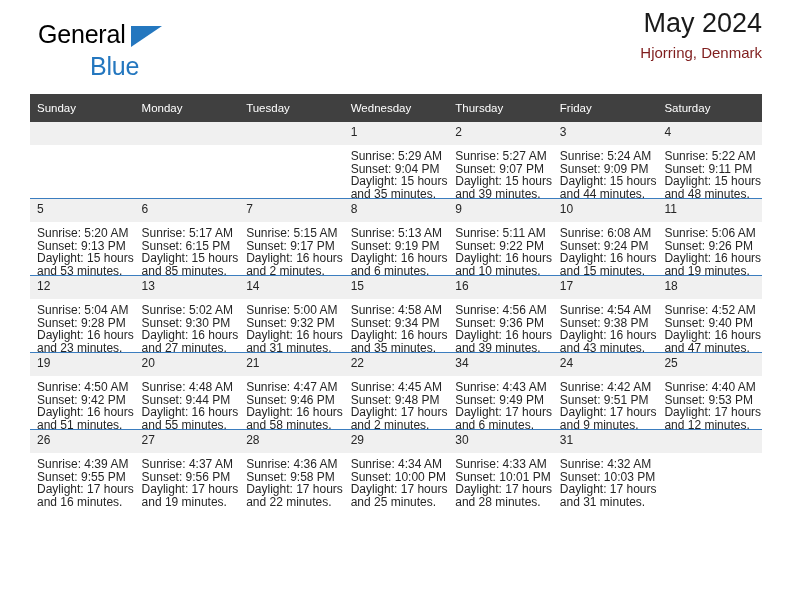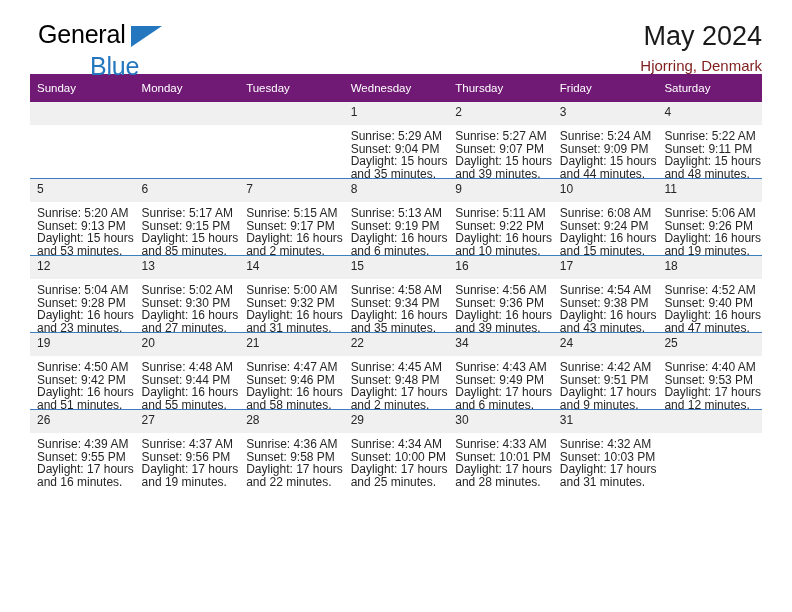--- a/index.html
+++ b/index.html
@@ -18,21 +18,21 @@
     position: relative;
     width: 792px;
     height: 612px;
     box-sizing: border-box;
     padding: 0 30px;
   }
 
   
   .topbar {
     position: relative;
-    height: 74px;
+    height: 94px;
     display: flex;
     align-items: flex-start;
     justify-content: space-between;
   }
   .brand {
     position: relative;
     margin-top: 22px;
     width: 230px;
     height: 52px;
   }
@@ -59,21 +59,21 @@
     left: 101px;
     top: 4px;
     width: 0;
     height: 0;
     border-left: 31px solid #2477bf;
     border-bottom: 21px solid transparent;
   }
 
   .title-wrap {
     text-align: right;
-    margin-top: 21px;
+    margin-top: 8px;
   }
   .cal-title {
     font-size: 27px;
     color: #1a1a1a;
     line-height: 1.15;
     font-weight: normal;
     margin: 0;
   }
   .cal-subtitle {
     font-size: 15px;
@@ -82,21 +82,21 @@
     font-weight: normal;
   }
 
   
   .calendar {
     width: 732px;
     border-collapse: collapse;
     table-layout: fixed;
   }
   .calendar th {
-    background: #701a75;
+    background: #404040;
     color: #ffffff;
     font-size: 11.5px;
     font-weight: normal;
     text-align: left;
     padding: 6px 0 6px 7px;
     height: 16px;
     border: none;
   }
   .week-row > td {
     vertical-align: top;
@@ -238,21 +238,21 @@
                 <div>Daylight: 15 hours</div>
                 <div>and 53 minutes.</div>
               </div>
             </div>
           </td>
           <td>
             <div class="daycell">
               <div class="daynum">6</div>
               <div class="dayinfo">
                 <div>Sunrise: 5:17 AM</div>
-                <div>Sunset: 9:15 PM</div>
+                <div>Sunset: 6:15 PM</div>
                 <div>Daylight: 15 hours</div>
                 <div>and 85 minutes.</div>
               </div>
             </div>
           </td>
           <td>
             <div class="daycell">
               <div class="daynum">7</div>
               <div class="dayinfo">
                 <div>Sunrise: 5:15 AM</div>

